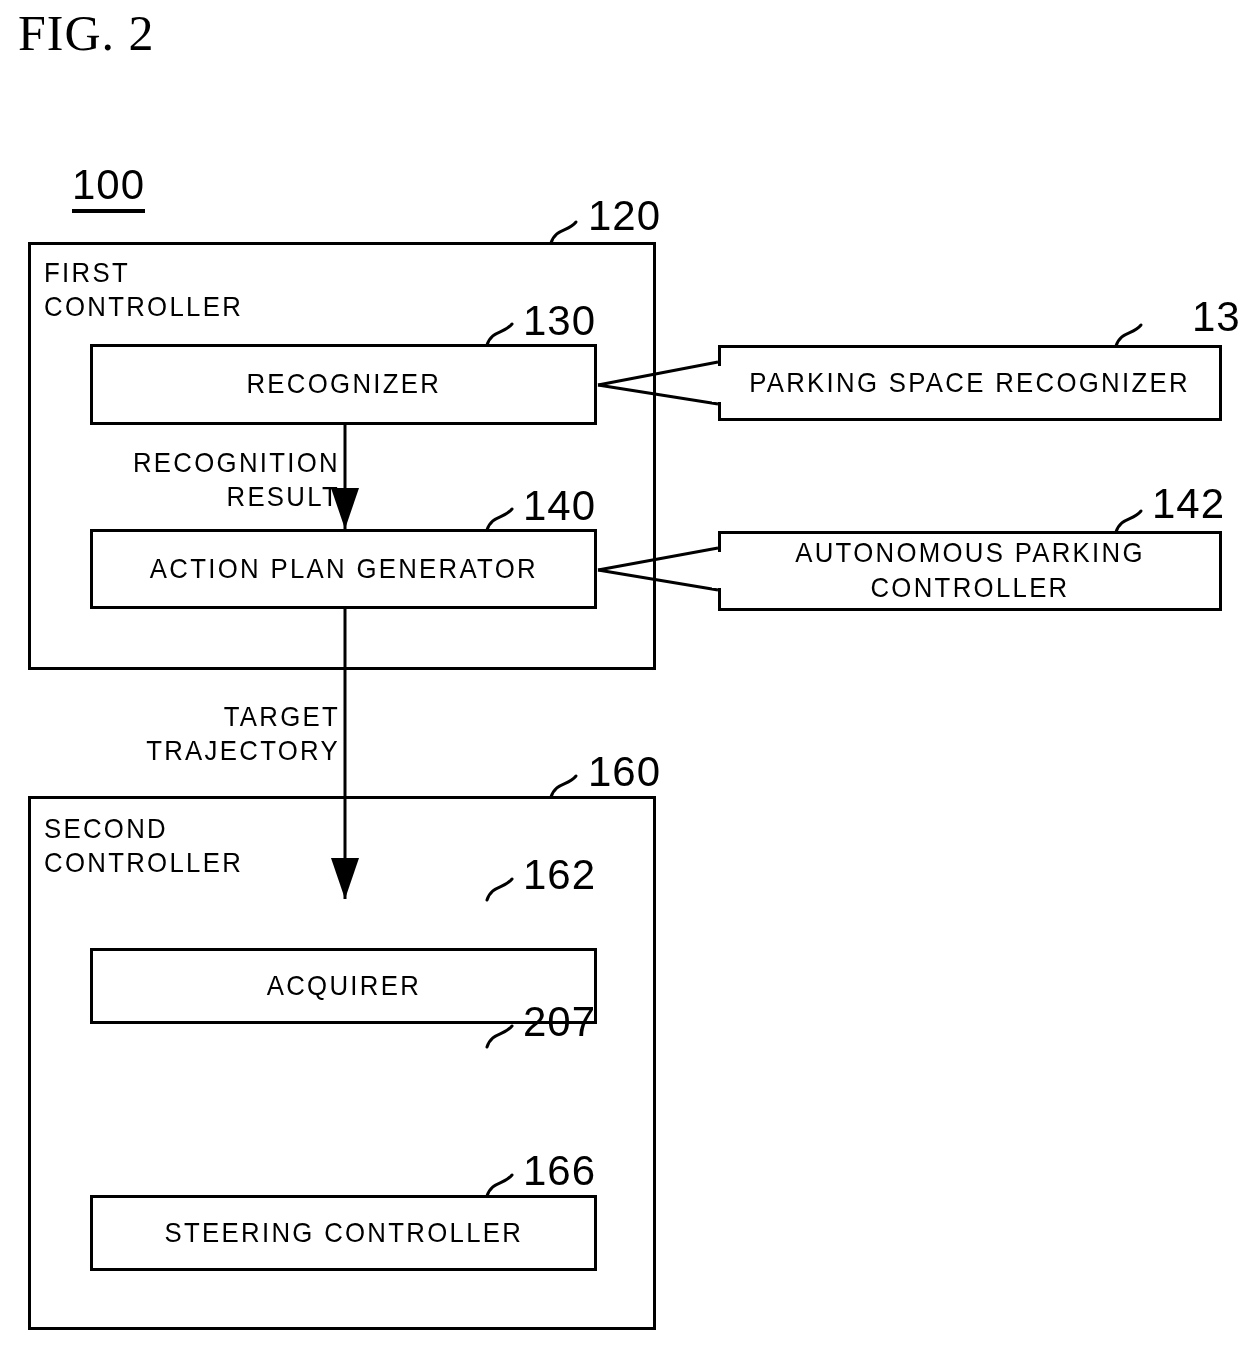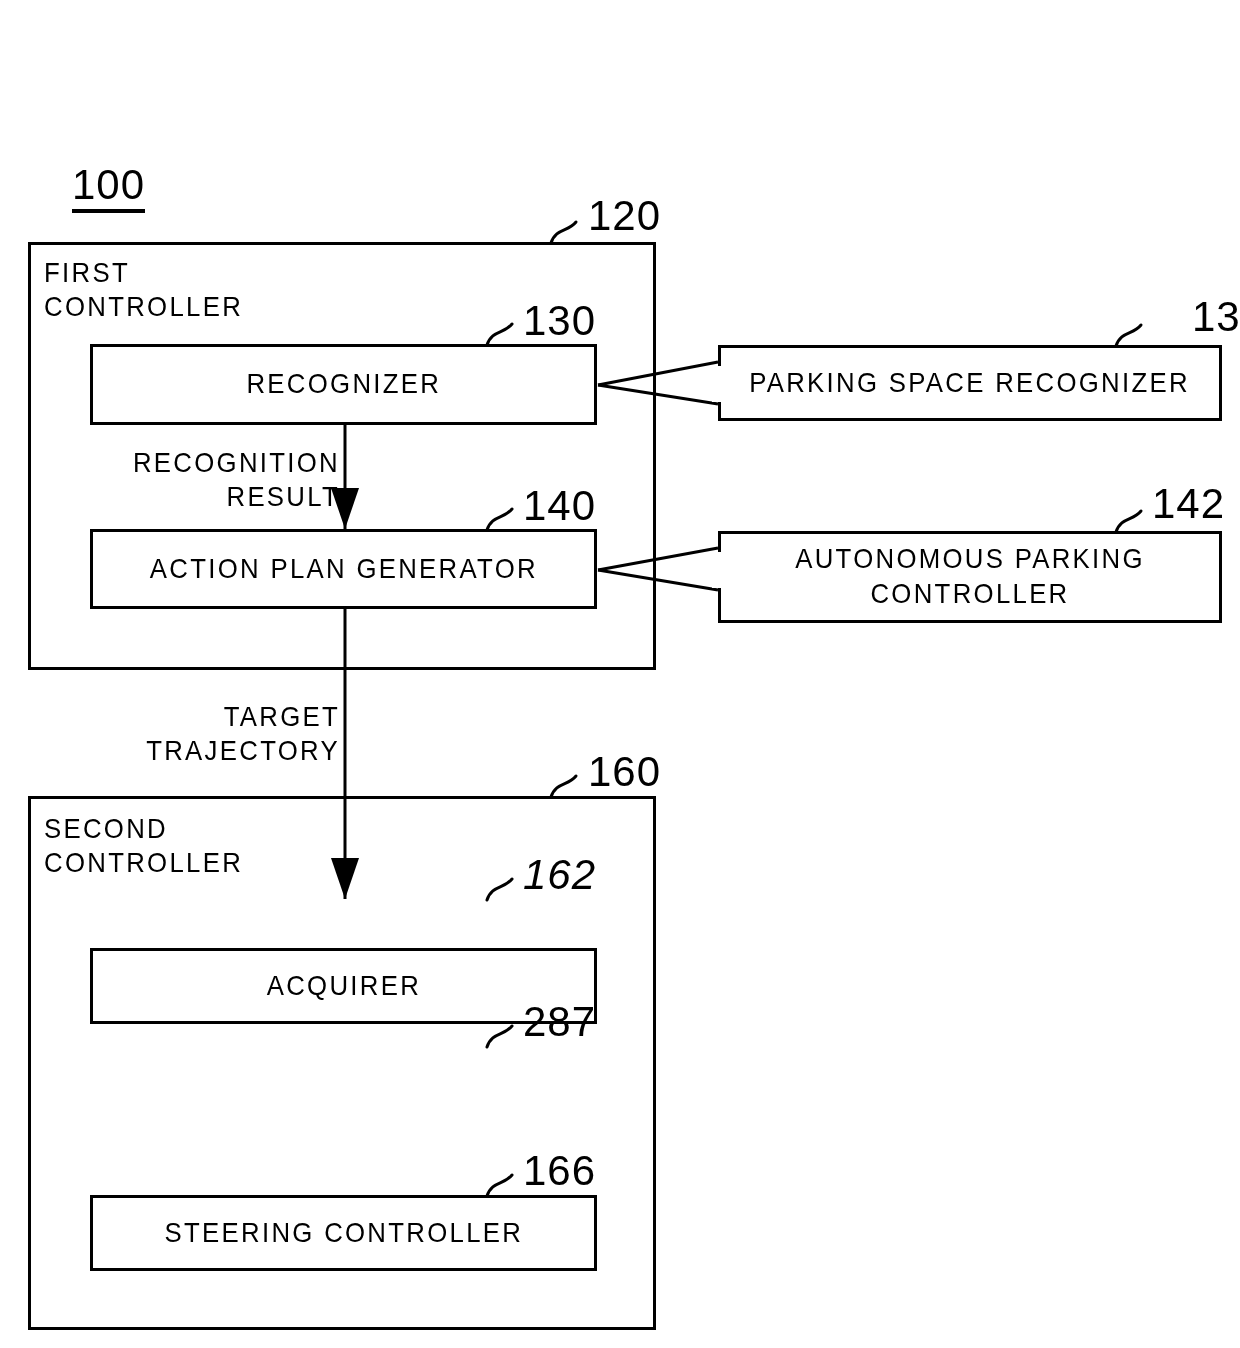--- a/index.html
+++ b/index.html
@@ -135,20 +135,21 @@
   }
   #leaders-layer { z-index: 6; }
   #arrows-layer  { z-index: 2; }
   #connect-layer { z-index: 4; }
 </style>
 </head>
 <body>
 
 <div id="figure-root">
 
+  <div class="fig-title">FIG. 2</div>
 
   <div class="system-num">100</div>
 
   <div class="outer-box" style="left:28px; top:242px; width:628px; height:428px;"></div>
 
   <div class="container-title" style="left:44px; top:256px;">FIRST
 CONTROLLER</div>
 
   <div class="ref-num" style="left:588px; top:195px;">120</div>
 
@@ -163,42 +164,42 @@
   <div class="inner-box" style="left:90px; top:529px; width:507px; height:80px;">
     <span class="box-label">ACTION PLAN GENERATOR</span>
   </div>
   <div class="ref-num" style="left:523px; top:485px;">140</div>
 
   <div class="side-box" style="left:718px; top:345px; width:504px; height:76px;">
     <span class="box-label">PARKING SPACE RECOGNIZER</span>
   </div>
   <div class="ref-num" style="left:1152px; top:296px;margin-left:40px;">132</div>
 
-  <div class="side-box" style="left:718px; top:531px; width:504px; height:92px;">
+  <div class="side-box" style="left:718px; top:531px; width:504px; height:80px;">
     <span class="box-label">AUTONOMOUS PARKING
 CONTROLLER</span>
   </div>
   <div class="ref-num" style="left:1152px; top:483px;">142</div>
 
   <div class="arrow-label" style="left:105px; top:700px; width:235px;">TARGET
 TRAJECTORY</div>
 
   <div class="outer-box" style="left:28px; top:796px; width:628px; height:534px;"></div>
 
   <div class="container-title" style="left:44px; top:812px;">SECOND
 CONTROLLER</div>
 
   <div class="ref-num" style="left:588px; top:751px;">160</div>
 
   <div class="inner-box" style="left:90px; top:948px; width:507px; height:76px;">
     <span class="box-label">ACQUIRER</span>
   </div>
-  <div class="ref-num" style="left:523px; top:854px;font-style:italic;">162</div>
-
-  <div class="ref-num" style="left:523px; top:1001px;">287</div>
+  <div class="ref-num" style="left:523px; top:854px;">162</div>
+
+  <div class="ref-num" style="left:523px; top:1001px;">207</div>
 
   <div class="inner-box" style="left:90px; top:1195px; width:507px; height:76px;">
     <span class="box-label">STEERING CONTROLLER</span>
   </div>
   <div class="ref-num" style="left:523px; top:1150px;">166</div>
 
   <svg class="svg-layer" id="arrows-layer" viewBox="0 0 1240 1348">
 
     <g>
       <line x1="345" y1="425" x2="345" y2="529" stroke="#000" stroke-width="3"></line>

